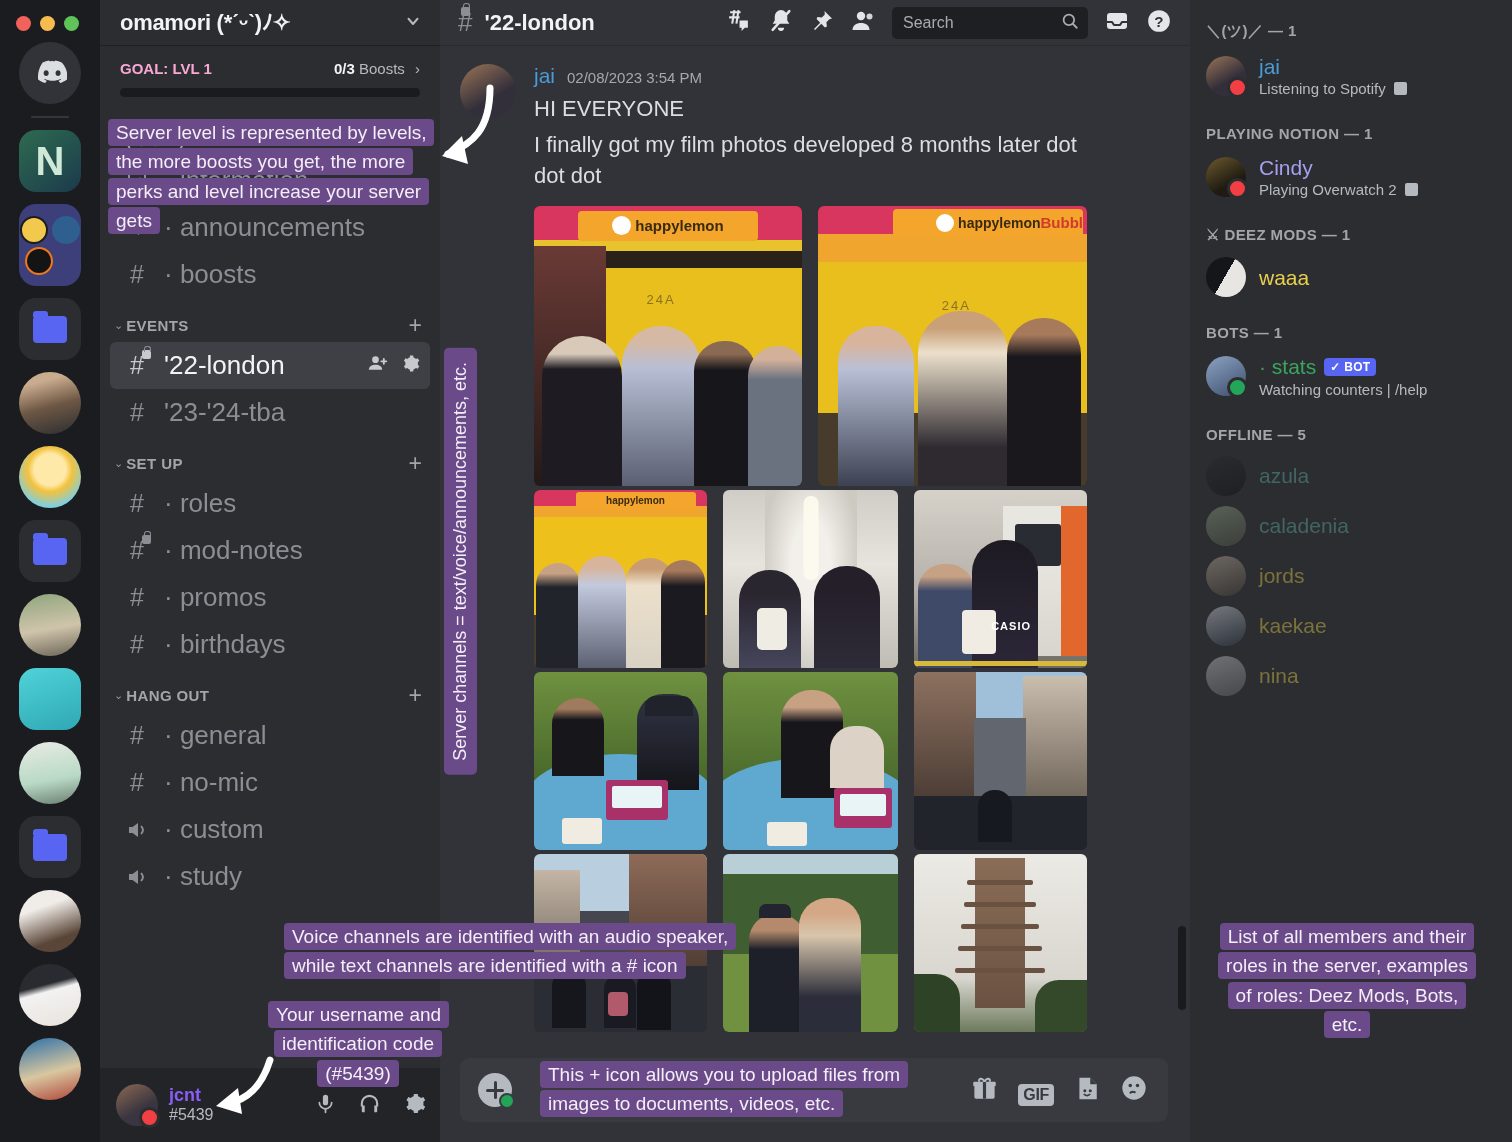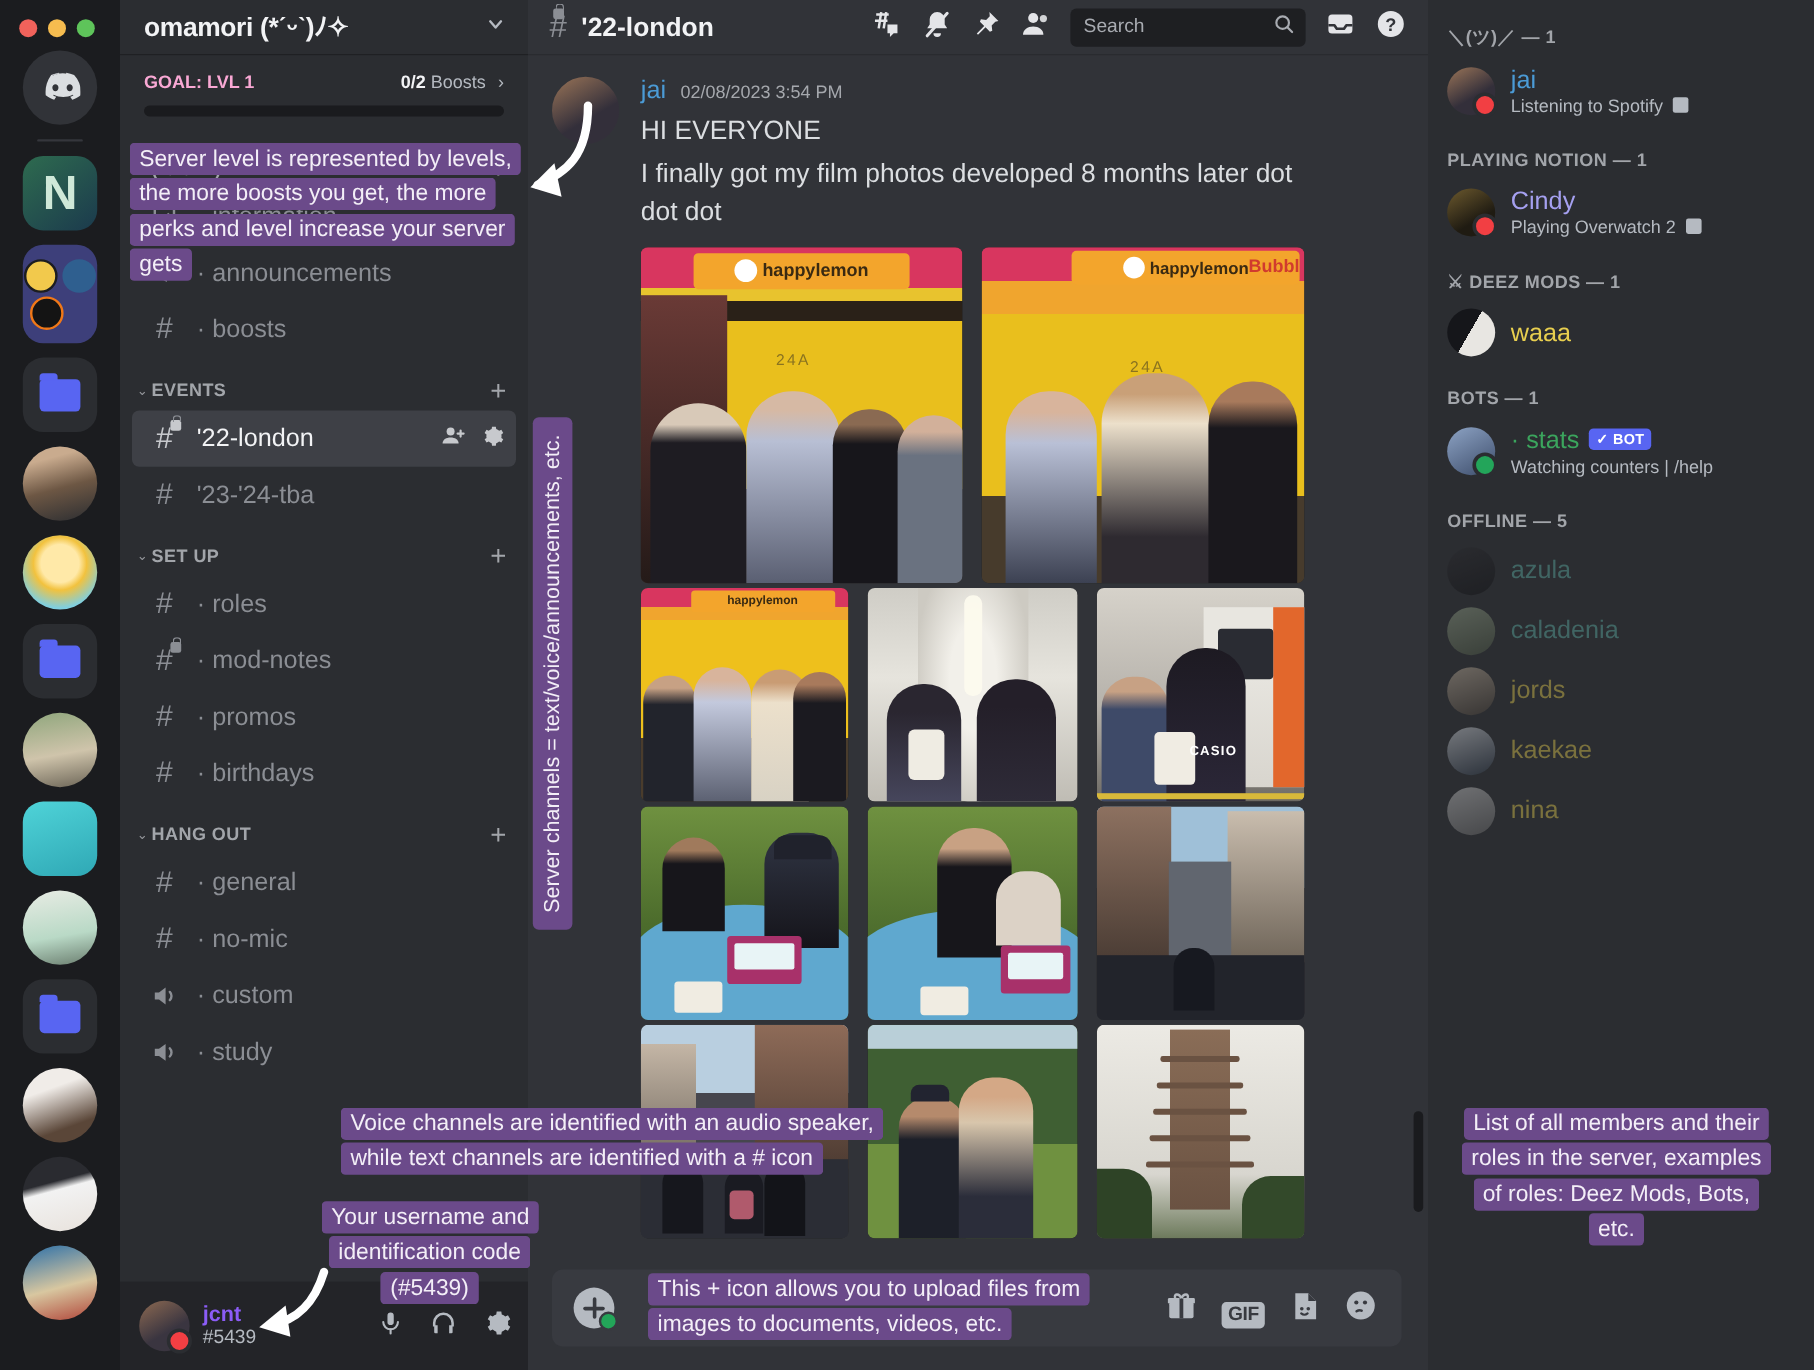--- a/index.html
+++ b/index.html
@@ -57,21 +57,21 @@
   .chan { display: flex; align-items: center; height: 47px; margin: 0 10px; padding: 0 10px;
     border-radius: 6px; position: relative; }
   .chan.active { background: #3e4046; }
   .chan-ico { width: 34px; font-size: 25px; color: #8b8e94; display: flex; justify-content: center;
     position: relative; flex-shrink: 0; }
   .chan.active .chan-ico { color: #c7c9cd; }
   .lock { position: absolute; top: -1px; right: 3px; width: 9px; height: 9px; background: #8b8e94;
     border-radius: 2px; }
   .lock:before { content:""; position:absolute; top:-4px; left:2px; width:5px; height:5px;
     border:1.5px solid #8b8e94; border-bottom:none; border-radius:3px 3px 0 0; }
-  .chan-label { font-size: 21px; color: #8b8e94; margin-left: 10px; white-space: nowrap; }
+  .chan-label { font-size: 26px; color: #8b8e94; margin-left: 10px; white-space: nowrap; }
   .chan.active .chan-label { color: #f2f3f5; font-weight: 500; }
   .chan-acts { margin-left: auto; display: flex; gap: 13px; align-items: center; color: #c7c9cd; font-size: 17px; }
 
   
   .userbar { height: 74px; background: #232428; display: flex; align-items: center;
     padding: 0 14px 0 16px; flex-shrink: 0; }
   .ub-av { width: 42px; height: 42px; border-radius: 50%; position: relative; flex-shrink: 0;
     background: linear-gradient(150deg,#8d6a52,#3a3540 60%); overflow: visible; }
   .ub-av:after { content:""; position:absolute; right:-2px; bottom:-2px; width:17px; height:17px;
     border-radius:50%; background:#f23f43; border:3px solid #232428; }
@@ -216,21 +216,21 @@
         <svg width="18" height="18" viewBox="0 0 24 24" fill="none" stroke="#b5bac1" stroke-width="2.6" stroke-linecap="round" stroke-linejoin="round">
             <polyline points="6 9 12 16 18 9"></polyline>
           </svg>
       </div>
     </div>
 
     <div class="boost-box">
       <div class="boost-row">
         <div class="boost-goal">GOAL: LVL 1</div>
         <div class="boost-cnt">
-          <b>0/2</b><span> Boosts</span>
+          <b>0/3</b><span> Boosts</span>
           <span style="margin-left:6px;">›</span>
         </div>
       </div>
       <div class="boost-bar"></div>
     </div>
 
     <div class="chan-scroll">
 
       <div class="cat">
         <span class="cat-arrow">⌄</span>

